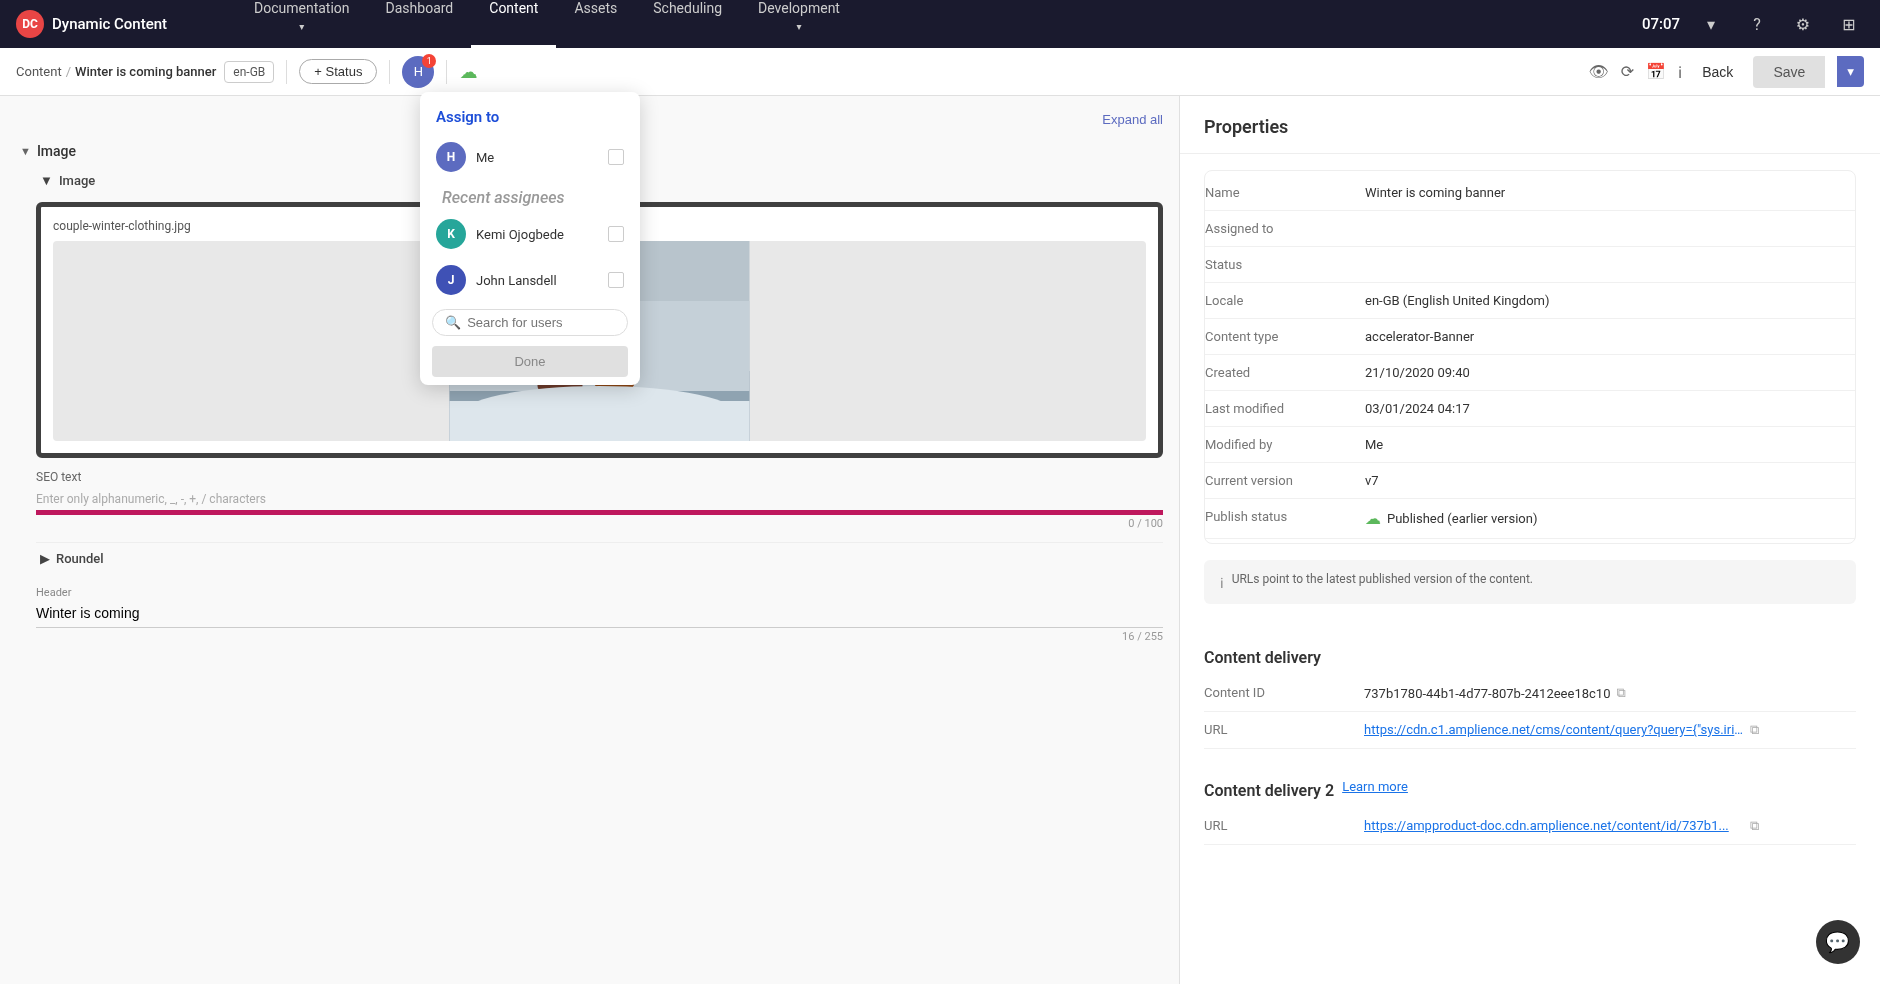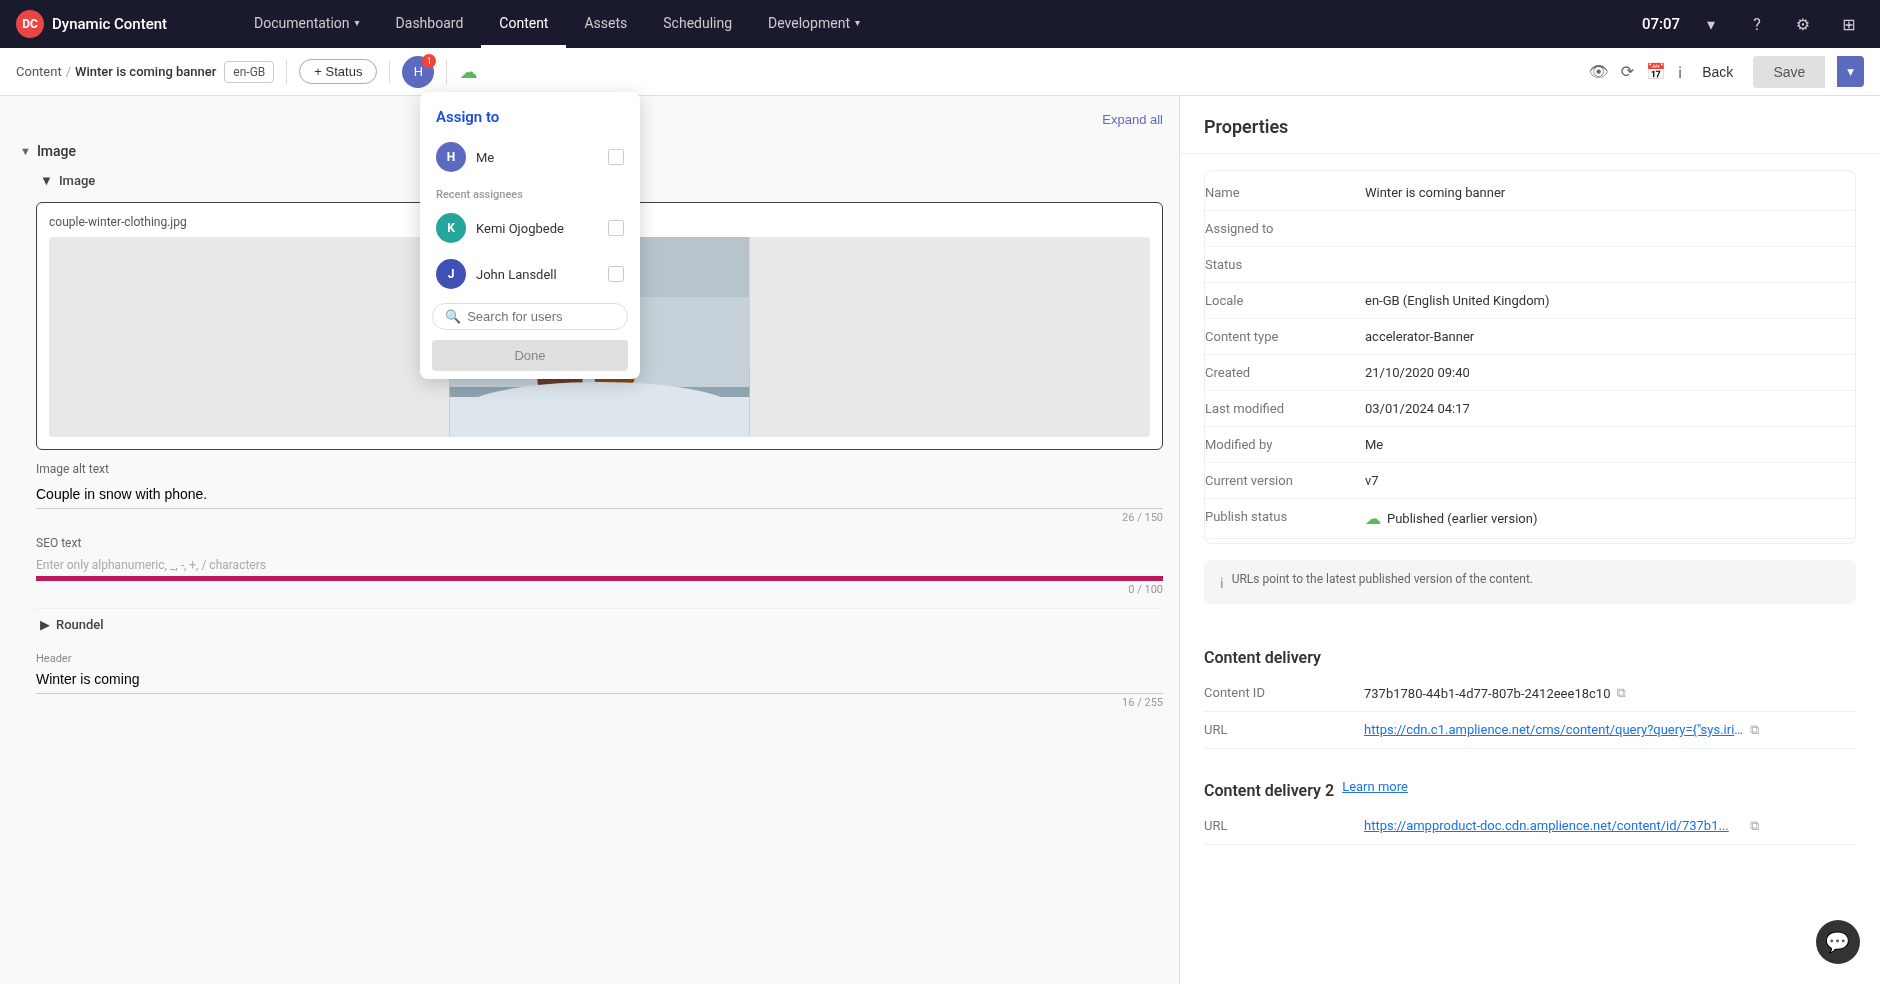--- a/index.html
+++ b/index.html
@@ -6,21 +6,21 @@
     body { font-family: -apple-system, BlinkMacSystemFont, 'Segoe UI', Roboto, sans-serif; font-size: 14px; color: #333; background: #f4f4f4; overflow: hidden; }
 
     
     .top-nav {
       display: flex; align-items: center; background: #1a1a2e; color: #fff; height: 48px; padding: 0 16px; gap: 0;
     }
     .top-nav .logo { display: flex; align-items: center; gap: 8px; padding: 0 16px 0 0; min-width: 220px; }
     .top-nav .logo-icon { width: 28px; height: 28px; background: #e84545; border-radius: 50%; display: flex; align-items: center; justify-content: center; font-weight: bold; font-size: 12px; color: #fff; }
     .top-nav .logo-text { font-size: 15px; font-weight: 500; color: #fff; }
     .nav-items { display: flex; align-items: stretch; height: 100%; flex: 1; }
-    .nav-item { display: flex; align-items: center; padding: 0 18px; cursor: pointer; font-size: 14px; color: #ccc; white-space: nowrap; border-bottom: 3px solid transparent; gap: 5px; }
+    .nav-item { display: flex; align-items: center; padding: 0 18px; cursor: pointer; font-size: 14px; color: #ccc; white-space: nowrap; border-bottom: 3px solid transparent; gap: 5px; flex-direction: column; }
     .nav-item.active { color: #fff; border-bottom: 3px solid #fff; }
     .nav-item .chevron { font-size: 10px; }
     .nav-right { display: flex; align-items: center; gap: 16px; margin-left: auto; }
     .nav-right .time { font-size: 15px; font-weight: 500; }
     .nav-right .icon-btn { width: 30px; height: 30px; display: flex; align-items: center; justify-content: center; cursor: pointer; color: #ccc; font-size: 16px; }
 
     
     .sub-nav {
       display: flex; align-items: center; background: #fff; border-bottom: 1px solid #e0e0e0; height: 48px; padding: 0 16px; gap: 8px;
     }
@@ -51,21 +51,21 @@
     .expand-all-btn { background: none; border: none; font-size: 13px; color: #5c6bc0; cursor: pointer; }
 
     
     .section { margin-bottom: 8px; }
     .section-header { display: flex; align-items: center; gap: 6px; padding: 8px 4px; cursor: pointer; font-weight: 500; font-size: 14px; color: #333; }
     .section-header .chevron { color: #666; font-size: 11px; }
     .subsection { margin-left: 20px; }
     .subsection-header { display: flex; align-items: center; gap: 6px; padding: 6px 4px; cursor: pointer; font-weight: 500; font-size: 13px; color: #444; }
 
     
-    .image-card { border: 1px solid #404040; border-radius: 6px; background: #fff; padding: 12px; margin: 8px 0; }
+    .image-card { border: 5px solid #404040; border-radius: 6px; background: #fff; padding: 12px; margin: 8px 0; }
     .image-card .filename { font-size: 12px; color: #555; margin-bottom: 8px; }
     .image-placeholder { width: 100%; height: 200px; background: #e8e8e8; border-radius: 4px; display: flex; align-items: center; justify-content: center; overflow: hidden; }
 
     
     .field-group { margin: 12px 0; }
     .field-label { font-size: 12px; color: #666; margin-bottom: 4px; }
     .field-input { width: 100%; border: none; border-bottom: 1px solid #ccc; padding: 6px 0; font-size: 14px; outline: none; background: transparent; }
     .field-counter { text-align: right; font-size: 11px; color: #999; margin-top: 2px; }
 
     .seo-placeholder { font-size: 12px; color: #aaa; padding: 4px 0; border-bottom: 5px solid #be185d; margin-top: 4px; }
@@ -98,21 +98,21 @@
       position: absolute; top: 44px; left: 420px; z-index: 100;
       background: #fff; border-radius: 8px; box-shadow: 0 4px 20px rgba(0,0,0,0.18);
       width: 220px; padding: 0 0 8px;
     }
     .assign-title { font-size: 15px; font-weight: 600; padding: 16px 16px 8px; color: #1d4ed8; }
     .assign-me-row { display: flex; align-items: center; padding: 8px 16px; gap: 10px; cursor: pointer; }
     .avatar-small { width: 30px; height: 30px; border-radius: 50%; display: flex; align-items: center; justify-content: center; color: #fff; font-size: 12px; font-weight: bold; flex-shrink: 0; }
     .avatar-blue { background: #5c6bc0; }
     .assign-checkbox { width: 16px; height: 16px; border: 1px solid #ccc; border-radius: 2px; flex-shrink: 0; background: #fff; cursor: pointer; }
     .assign-name { font-size: 13px; color: #333; flex: 1; }
-    .recent-label { font-size: 11px; color: #999; padding: 8px 16px 4px; font-weight: 500; }
+    .recent-label { font-size: 16px; color: #999; padding: 8px 22px 4px; font-weight: 500; font-style: italic; }
     .search-box { margin: 6px 12px; display: flex; align-items: center; border: 1px solid #ddd; border-radius: 20px; padding: 5px 12px; gap: 6px; background: #fff; }
     .search-box input { border: none; outline: none; font-size: 13px; flex: 1; background: transparent; color: #555; }
     .search-icon { color: #aaa; font-size: 13px; }
     .done-btn { margin: 4px 12px 0; width: calc(100% - 24px); background: #e0e0e0; border: none; border-radius: 4px; padding: 8px; font-size: 13px; color: #888; cursor: not-allowed; }
 
     
     .sub-nav-wrapper { position: relative; }
 
     
     ::-webkit-scrollbar { width: 6px; }
@@ -256,25 +256,20 @@
               <rect x="90" y="82" width="40" height="10" rx="3" fill="#c0392b"></rect>
 
               <rect x="175" y="95" width="12" height="20" rx="2" fill="#222"></rect>
 
               <ellipse cx="150" cy="175" rx="140" ry="30" fill="#dde6ec"></ellipse>
               <rect y="160" width="300" height="40" fill="#dde6ec"></rect>
             </svg>
           </div>
         </div>
 
-        <div class="field-group">
-          <div class="field-label">Image alt text</div>
-          <input class="field-input" type="text" value="Couple in snow with phone." style="">
-          <div class="field-counter">26 / 150</div>
-        </div>
 
         <div class="field-group">
           <div class="field-label">SEO text</div>
           <div class="seo-placeholder">Enter only alphanumeric, _, -, +, / characters</div>
           <div class="field-counter">0 / 100</div>
         </div>
 
         <div class="roundel-section">
           <span class="chevron">▶</span>
           <span>Roundel</span>

